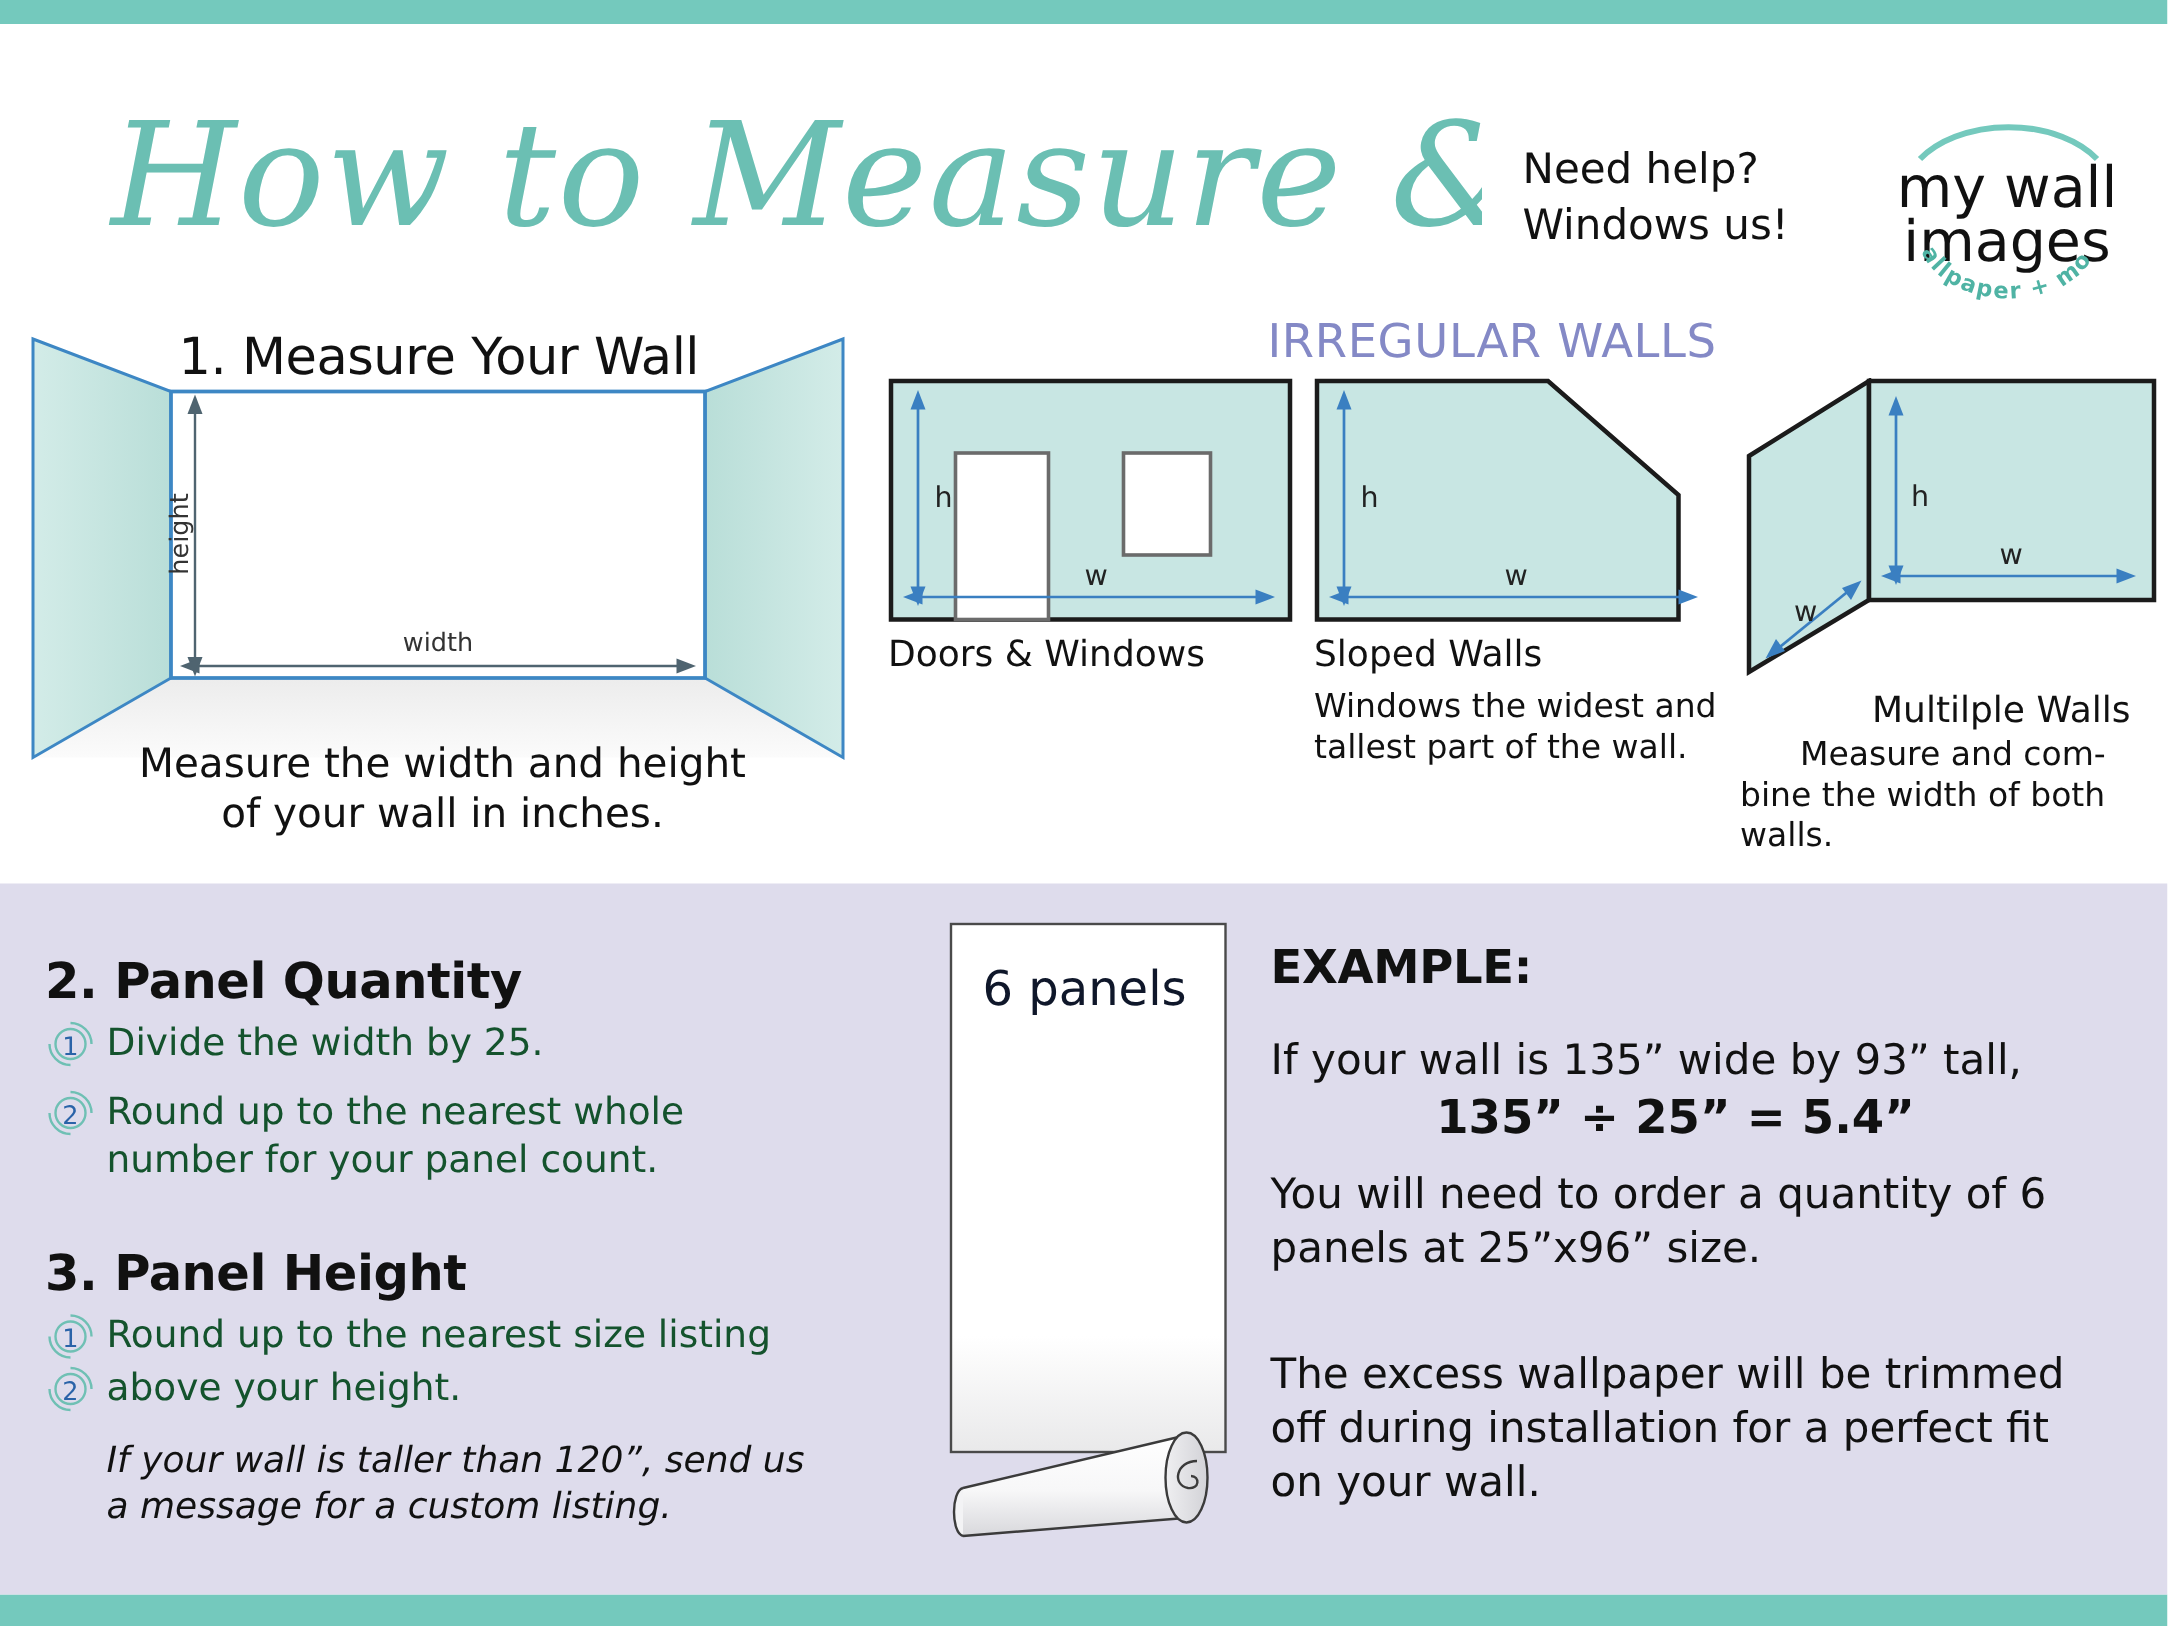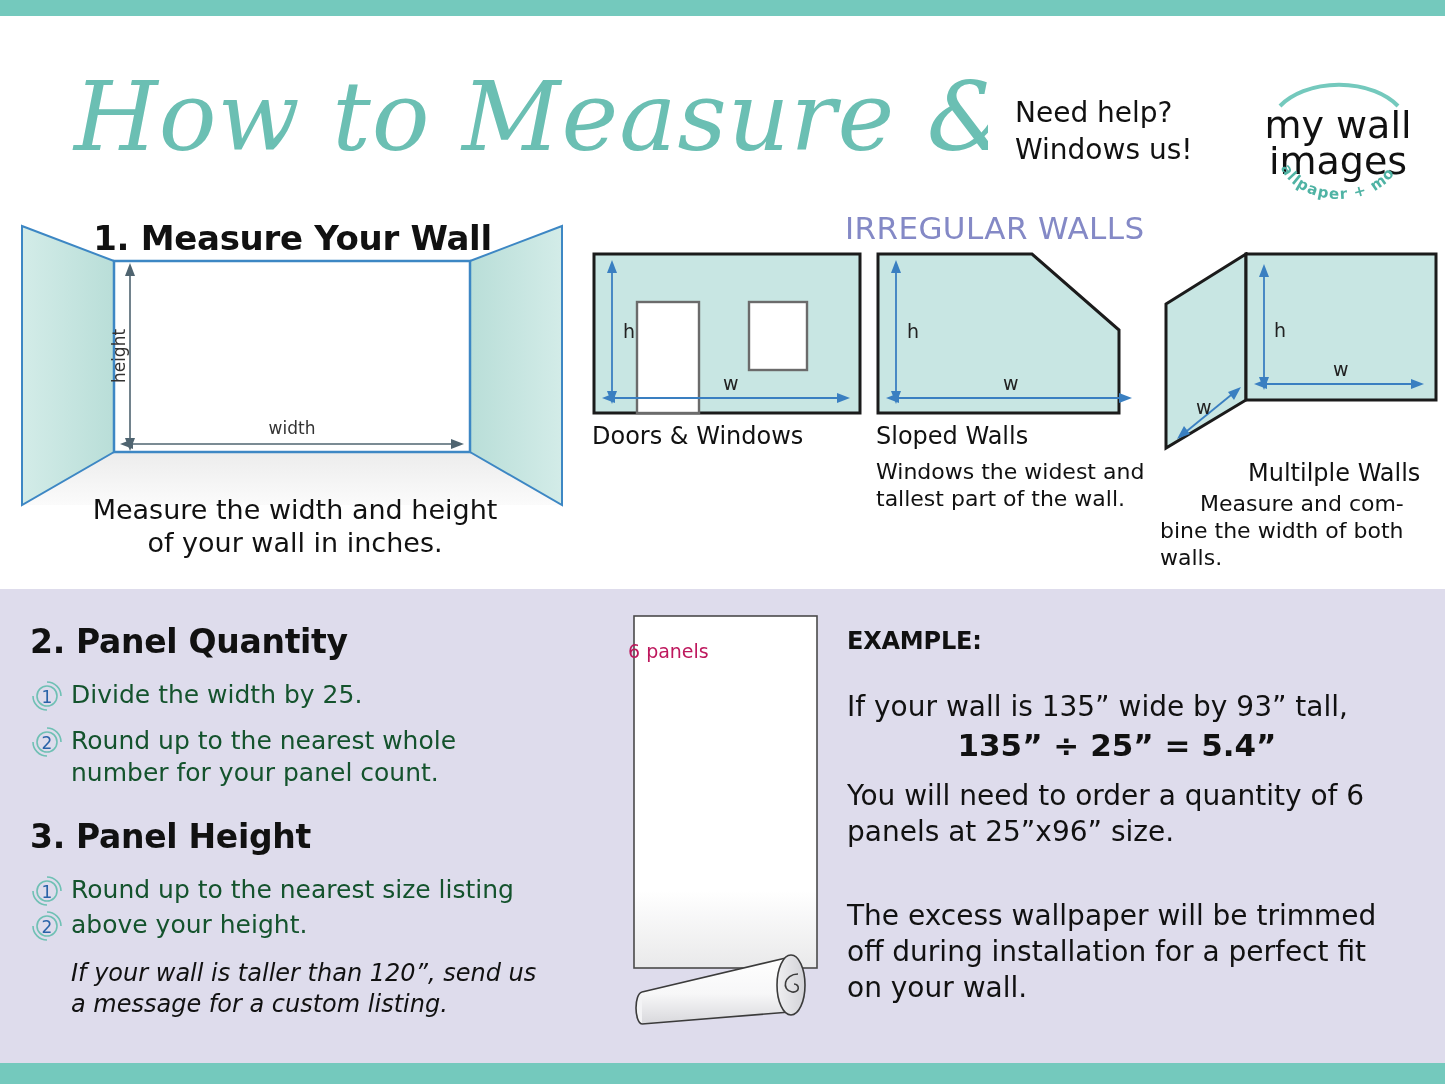--- a/index.html
+++ b/index.html
@@ -36,21 +36,21 @@
   }
 
   .logo { position:absolute; left:1258px; top:50px; width:160px; height:145px; }
   .logo svg { width:100%; height:100%; display:block; }
 
   
   .sec1 { position:absolute; left:0px; top:206px; width:585px; height:384px; }
   .sec1 .sec1-svg { position:absolute; left:0; top:0; width:585px; height:340px; }
   .sec1-heading {
     position:absolute; left:0; top:12px; width:585px; text-align:center;
-    font-size:34px; font-weight:bold; color:#111; letter-spacing:-0.3px;
+    font-size:34px; font-weight:normal; color:#111; letter-spacing:-0.3px;
     font-family:"DejaVu Sans", sans-serif; z-index:3;
   }
   .sec1-caption {
     position:absolute; left:30px; top:288px; width:530px; text-align:center;
     font-size:27px; line-height:1.22; color:#111; z-index:3;
     font-family:"DejaVu Sans", sans-serif;
   }
 
   
   .irr-heading {
@@ -78,20 +78,21 @@
 
   
   .panel {
     position:absolute; left:0; top:589px; width:1445px; height:474px;
     background:#dedcec;
   }
 
   .step-h {
     font-size:33px; font-weight:bold; color:#111; letter-spacing:-0.3px;
     font-family:"DejaVu Sans", sans-serif;
+    margin-top:12px;
   }
   #step2-title { position:absolute; left:30px; top:622px; }
   #step3-title { position:absolute; left:30px; top:817px; }
 
   .bullet-row { position:absolute; display:flex; align-items:flex-start; }
   .bul-icon { width:34px; height:34px; flex:0 0 34px; margin-right:7px; }
   .bul-icon svg { display:block; width:34px; height:34px; }
   .bul-text {
     font-size:25px; line-height:1.26; color:#14532d; max-width:470px;
     font-family:"DejaVu Sans", sans-serif;
@@ -104,29 +105,29 @@
   #s3-note {
     position:absolute; left:71px; top:958px; width:480px;
     font-size:24px; line-height:1.28; font-style:italic; color:#111;
     font-family:"DejaVu Sans", sans-serif;
   }
 
   
   .roll { position:absolute; left:628px; top:612px; width:215px; height:420px; }
   .roll svg { display:block; width:100%; height:100%; }
   .roll-label {
-    position:absolute; left:0; top:28px; width:190px; 
-    font-size:19px; color:#be185d; z-index:2;
+    position:absolute; left:0; top:28px; width:190px; text-align:center;
+    font-size:32px; color:#0f172a; z-index:2;
     font-family:"DejaVu Sans", sans-serif;
   }
 
   
   #ex-title {
     position:absolute; left:847px; top:627px;
-    font-size:24px; font-weight:bold; color:#111; letter-spacing:-0.2px;
+    font-size:31px; font-weight:bold; color:#111; letter-spacing:-0.2px;
     font-family:"DejaVu Sans", sans-serif;
   }
   #ex-line1 {
     position:absolute; left:847px; top:690px; width:560px;
     font-size:28px; color:#111;
     font-family:"DejaVu Sans", sans-serif;
   }
   #ex-formula {
     position:absolute; left:847px; top:727px; width:540px; text-align:center;
     font-size:31px; font-weight:bold; color:#111;

